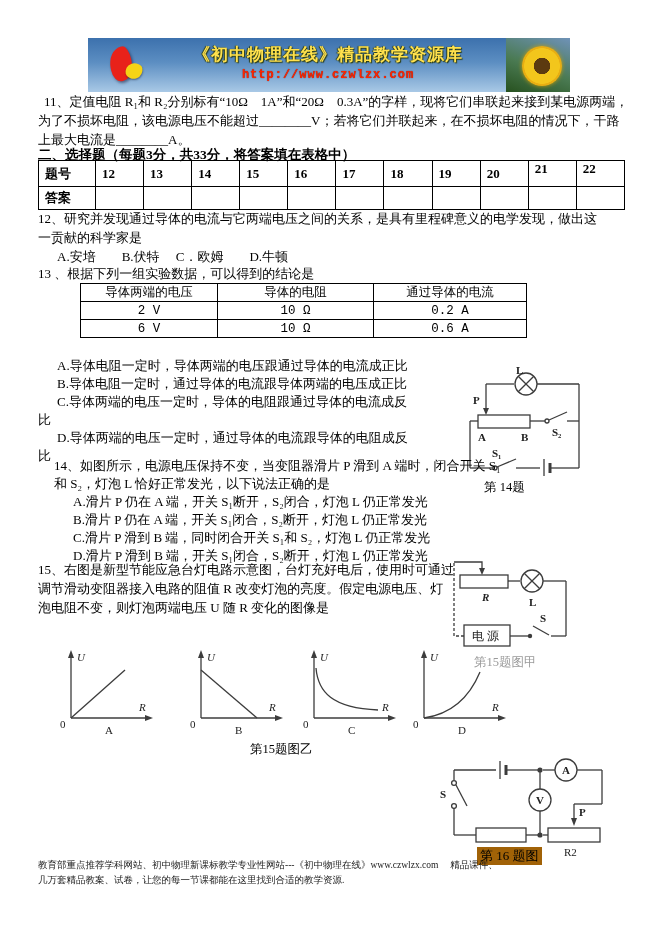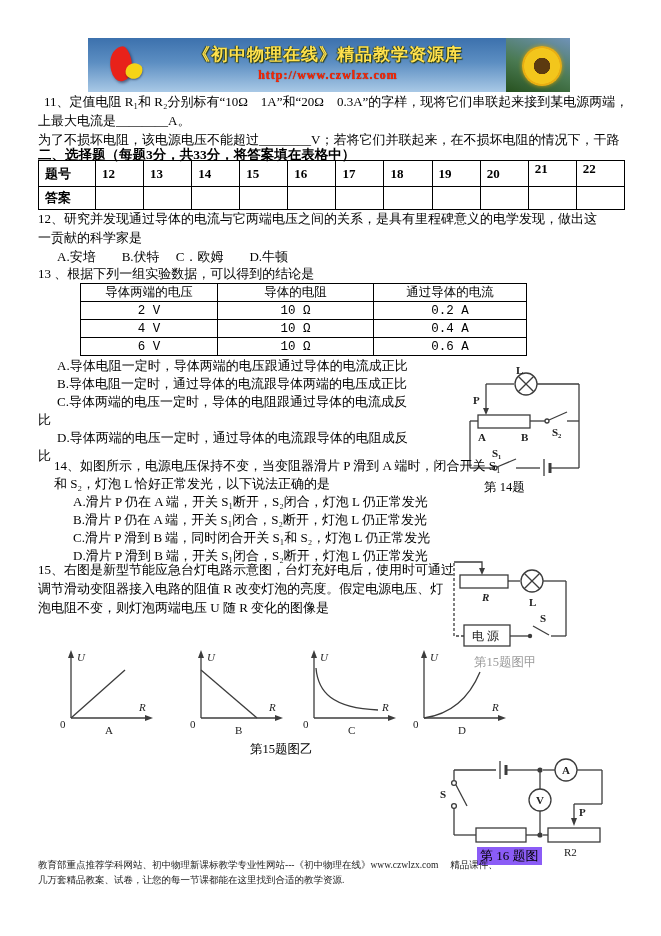--- a/index.html
+++ b/index.html
@@ -22,21 +22,21 @@
     box-shadow:1px 2px 3px rgba(0,0,30,.45);}
   .logo-yellow{position:absolute;left:22px;top:18px;width:16px;height:16px;background:#f5d415;
     border-radius:65% 35% 60% 40%/55% 50% 60% 45%;transform:rotate(25deg);
     box-shadow:1px 1px 2px rgba(0,0,30,.4);}
   .banner-text{position:absolute;left:70px;top:5px;width:340px;text-align:center;}
   .banner-title{
     font-weight:bold;font-size:17px;letter-spacing:1px;color:#ffe14d;
     text-shadow:1px 1px 1px #2a3a10,-1px 0 1px #2a3a10;white-space:nowrap;
   }
   .banner-url{
-    font-family:Liberation Serif, serif;
+    font-family:Liberation Mono, monospace;
     font-size:12px;font-weight:bold;color:#ff2400;letter-spacing:1px;margin-top:2px;
     text-shadow:0 0 1px #5a1000;
   }
   .sunflower-zone{position:absolute;right:0;top:0;width:64px;height:54px;
     background:linear-gradient(200deg,#6f92b8 0%,#4a7a52 55%,#27511f 100%);}
   .sunflower{position:absolute;right:8px;top:8px;width:40px;height:40px;border-radius:50%;
     background:radial-gradient(circle,#5c3a10 0 28%,#f3c61c 30% 62%,#e8ae12 64% 100%);
     box-shadow:0 0 4px #caa00c;}
 
   
@@ -66,43 +66,43 @@
   .circ-stroke{stroke:#3c3c3c;stroke-width:1.3;fill:none;}
   .fig-caption{font-size:12.5px;white-space:nowrap;}
   .fig-caption.grey{color:#9a9a9a;}
   .svg-label{font-family:"Liberation Serif",serif;font-size:11px;fill:#222;}
   .svg-label.b{font-weight:bold;}
   .svg-label.i{font-style:italic;}
 
   
   .footer{left:38px;top:858px;width:600px;font-size:9.5px;color:#1a1a1a;}
   .footer .tline{height:15px;line-height:15px;}
-  .caption16{left:477px;top:847px;background:#8b5cf6;padding:0 3px;font-size:13px;}
+  .caption16{left:477px;top:847px;background:#a16207;padding:0 3px;font-size:13px;}
 </style>
 </head>
 <body>
 
 <div class="abs banner">
   <div class="logo">
     <div class="logo-red"></div>
     <div class="logo-yellow"></div>
   </div>
   <div class="banner-text">
     <div class="banner-title">《初中物理在线》精品教学资源库</div>
     <div class="banner-url">http://www.czwlzx.com</div>
   </div>
   <div class="sunflower-zone">
     <div class="sunflower"></div>
   </div>
 </div>
 
 <div class="abs lh19" style="left:38px;top:92px;width:592px;">
   <div class="tline" style="text-indent:6px;">11、定值电阻 R₁和 R₂分别标有“10Ω　1A”和“20Ω　0.3A”的字样，现将它们串联起来接到某电源两端，</div>
+  <div class="tline">为了不损坏电阻，该电源电压不能超过________V；若将它们并联起来，在不损坏电阻的情况下，干路</div>
   <div class="tline">上最大电流是________A。</div>
-  <div class="tline">为了不损坏电阻，该电源电压不能超过________V；若将它们并联起来，在不损坏电阻的情况下，干路</div>
 </div>
 
 <div class="abs heading" style="left:38px;top:146px;">二、选择题（每题3分，共33分，将答案填在表格中）</div>
 
 <table class="abs ans-table">
   <tbody>
       <tr>
     <th>题号</th>
     <td>12</td>
     <td>13</td>
@@ -152,25 +152,20 @@
     <th>导体两端的电压</th>
     <th>导体的电阻</th>
     <th>通过导体的电流</th>
   </tr>
   <tr>
     <td>2 V</td>
     <td>10 Ω</td>
     <td>0.2 A</td>
   </tr>
   <tr>
-    <td>4 V</td>
-    <td>10 Ω</td>
-    <td>0.4 A</td>
-  </tr>
-  <tr>
     <td>6 V</td>
     <td>10 Ω</td>
     <td>0.6 A</td>
   </tr>
 </tbody>
   </table>
 
 <div class="abs lh18" style="left:38px;top:357px;width:455px;">
   <div class="tline opt">A.导体电阻一定时，导体两端的电压跟通过导体的电流成正比</div>
   <div class="tline opt">B.导体电阻一定时，通过导体的电流跟导体两端的电压成正比</div>

